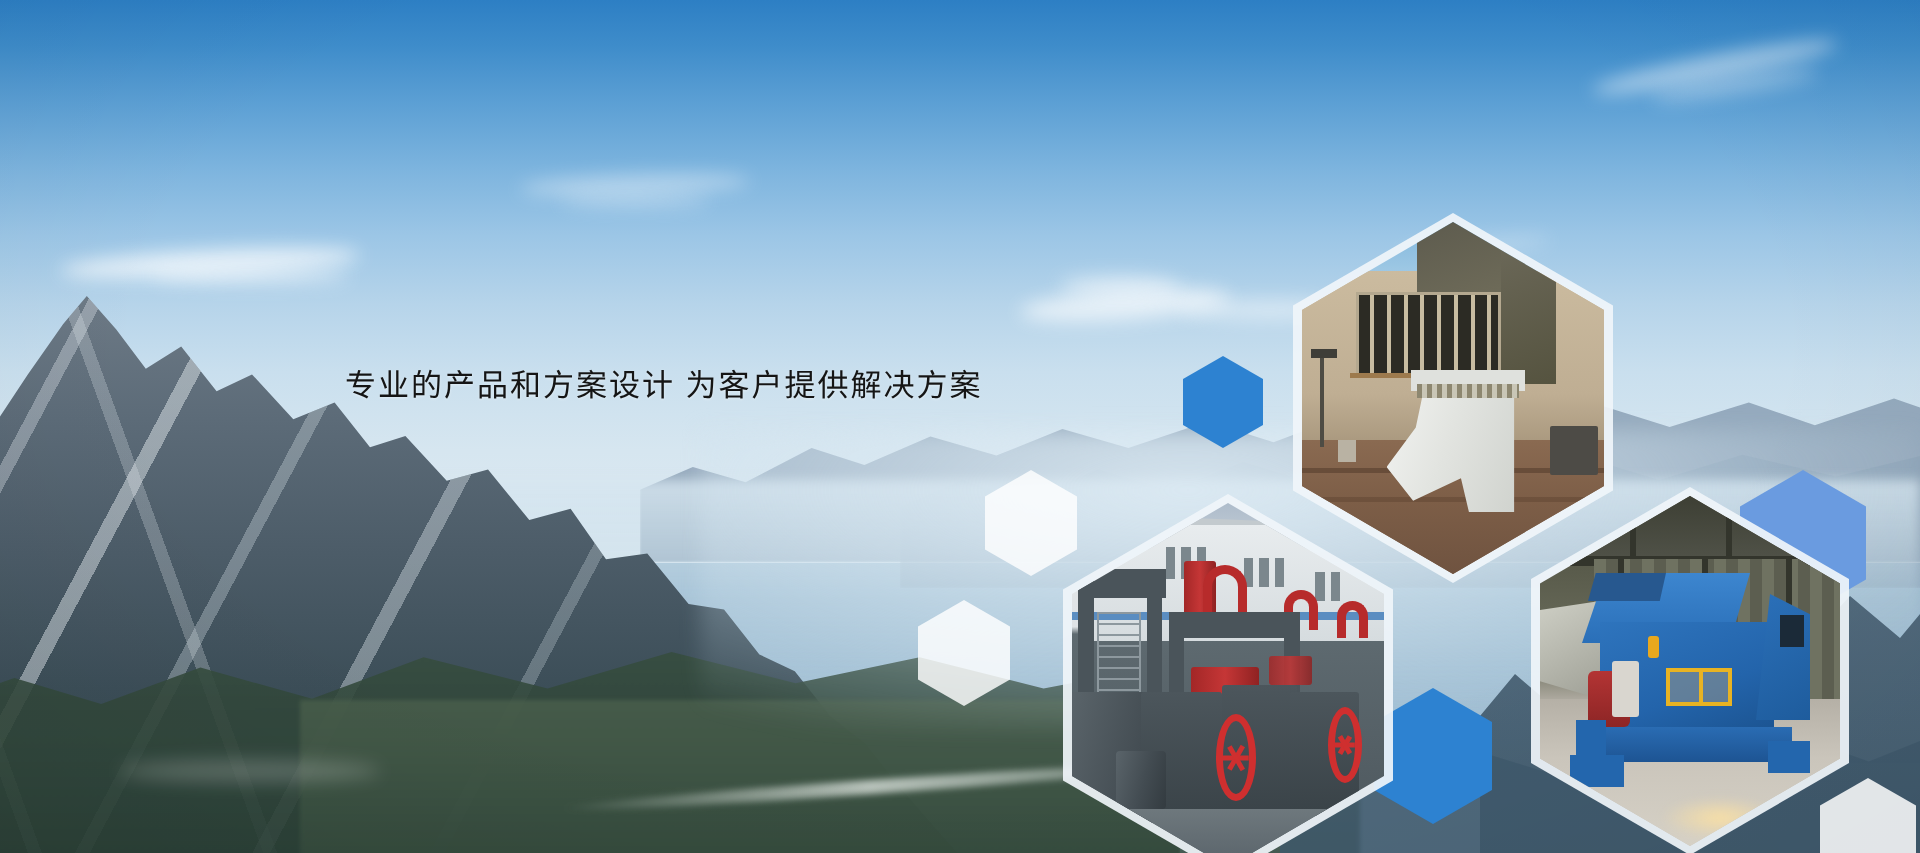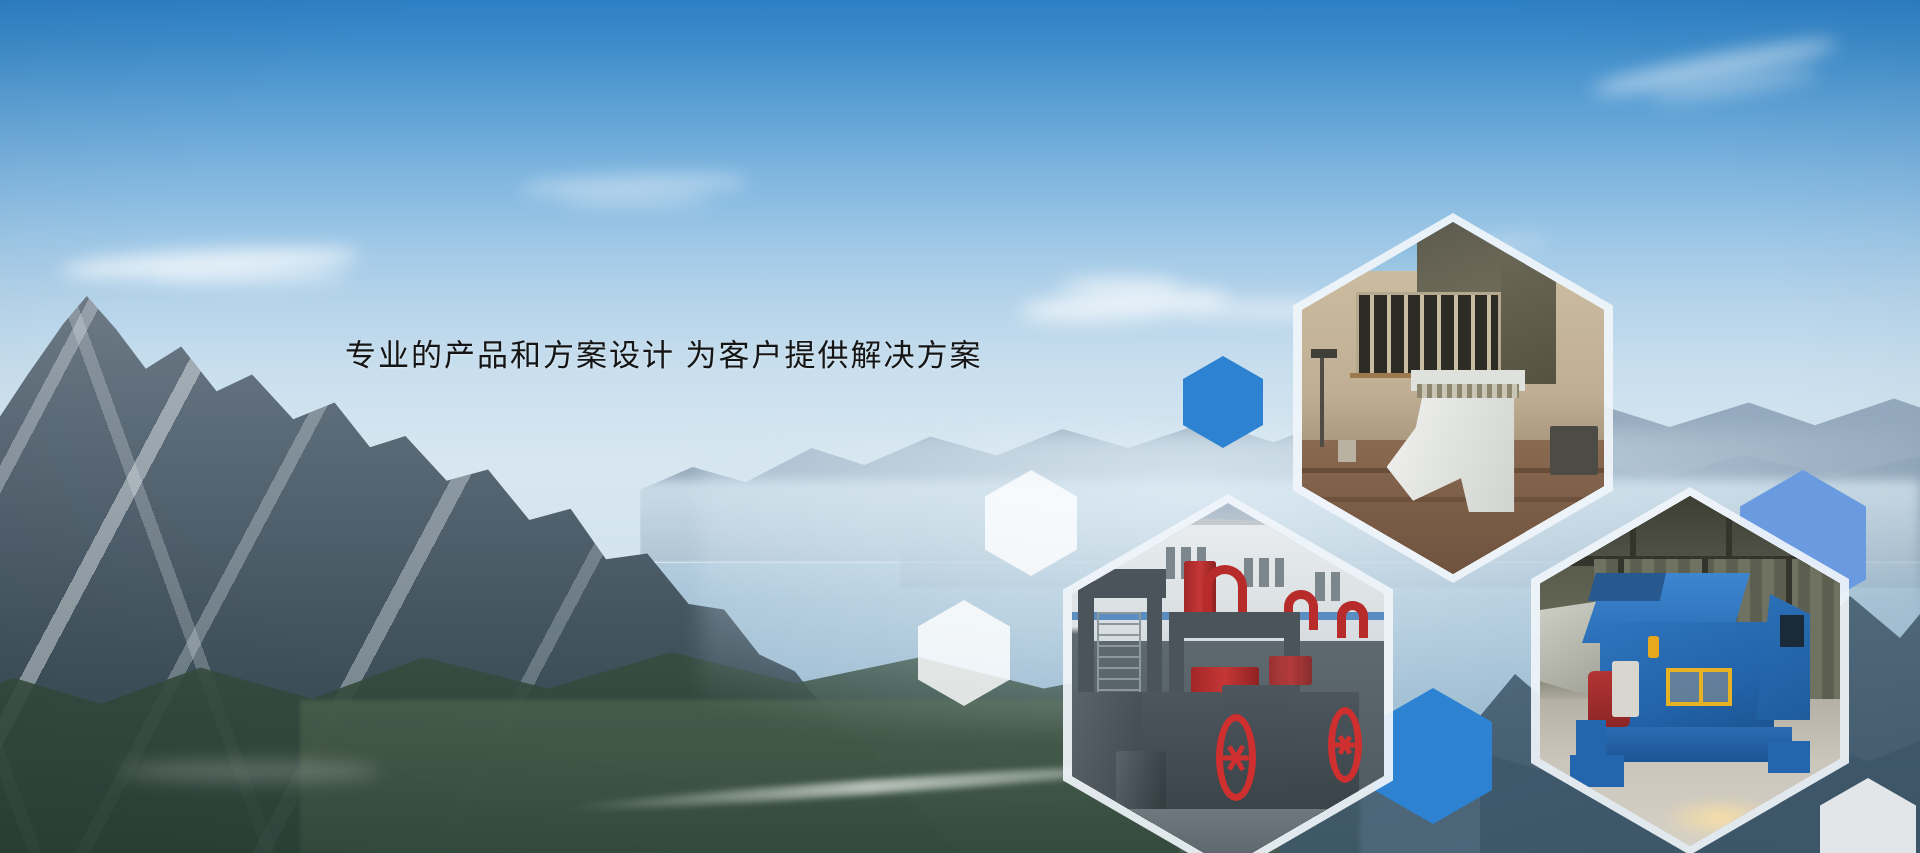--- a/index.html
+++ b/index.html
@@ -137,21 +137,21 @@
   .headline{position:absolute;left:0;top:330px;width:1180px;z-index:40;}
   .hl-line{
     color:#151515;
     font-size:31px;
     letter-spacing:2px;
     white-space:nowrap;
     text-shadow:0 1px 3px rgba(255,255,255,.45);
     font-weight:400;
   }
   .hl-1{margin-left:230px;}
-  .hl-2{margin-left:345px;}
+  .hl-2{margin-left:345px;margin-top:30px;}
 
   
   .hex{
     position:absolute;
     clip-path:polygon(50% 0%,100% 25%,100% 75%,50% 100%,0% 75%,0% 25%);
   }
   
   .hex-dec-blue-1{left:1183px;top:356px;width:80px;height:92px;background:#2d82d1;z-index:20;}
   .hex-dec-blue-2{left:1374px;top:688px;width:118px;height:136px;background:#2d82d1;z-index:20;}
   .hex-dec-lightblue{left:1740px;top:470px;width:126px;height:146px;background:#6a9be0;z-index:18;}

